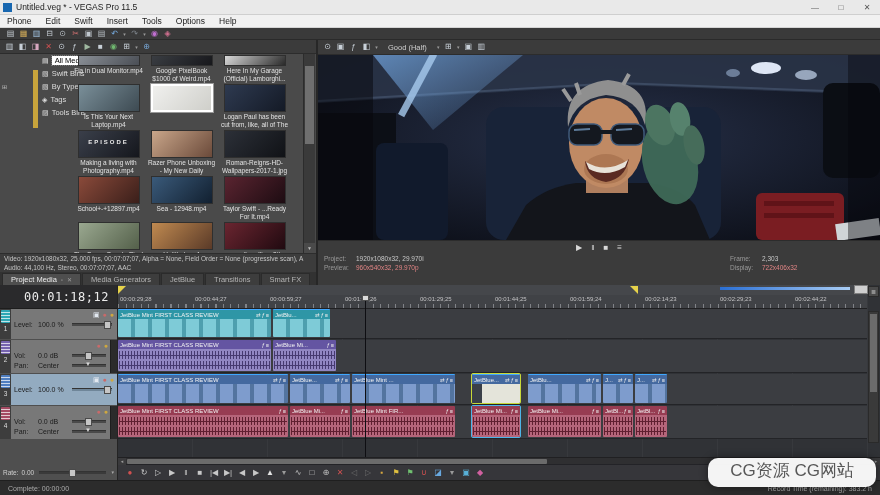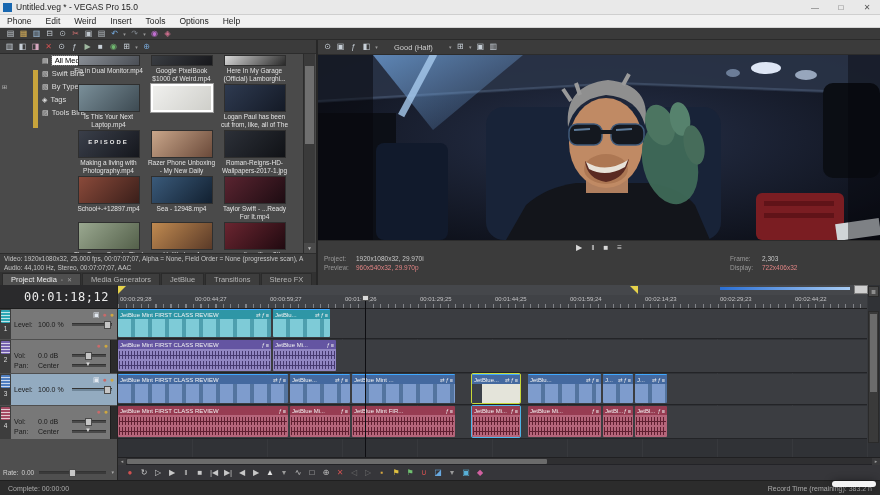--- a/index.html
+++ b/index.html
@@ -15,21 +15,21 @@
 .toolbar-main{position:absolute;top:28px;left:0;right:0;height:12px;background:#3a3a3a;border-bottom:1px solid #2a2a2a;display:flex;align-items:center;padding-left:4px}
 .tbi{font-size:8px;width:13px;text-align:center;line-height:12px;flex:none}
 .tbi.caret{width:7px;font-size:5px;color:#9a9a9a}
 
 .workspace{position:absolute;top:40px;left:0;width:880px;height:245px;display:flex;background:#3f3f3f}
 .media-panel{width:316px;flex:none;display:flex;flex-direction:column;background:#424242}
 .splitter{width:2px;flex:none;background:#272727}
 .preview-panel{width:562px;flex:none;display:flex;flex-direction:column;background:#3b3b3b}
 .panel-toolbar{height:14px;flex:none;background:#3b3b3b;border-bottom:1px solid #2c2c2c;display:flex;align-items:center;padding-left:3px}
 .preview-panel .panel-toolbar{height:15px}
-.quality-dd{font-size:7.5px;color:#cfcfcf;margin:0 14px;white-space:nowrap}
+.quality-dd{font-size:7.5px;color:#cfcfcf;margin:0 8px;white-space:nowrap}
 
 .media-body{position:relative;height:199px;flex:none;background:#4a4a4a;overflow:hidden}
 .media-tree{position:absolute;left:0;top:0;bottom:0;width:72px;font-size:7.5px;color:#ddd}
 .tree-rail{position:absolute;left:33px;top:16px;width:5px;height:58px;background:#c8a43c}
 .tree-row{position:relative;display:flex;align-items:center;height:13px;padding-left:42px;white-space:nowrap}
 .tree-row .expander{position:absolute;left:2px;font-size:6px;color:#bbb}
 .tree-ico{font-size:7px;margin-right:3px;flex:none}
 .tree-row.sel .tree-label{background:#fff;color:#000;padding:0 3px;outline:1px dotted #777}
 .media-grid{position:absolute;left:72px;right:14px;top:0;bottom:0;overflow:hidden}
 .mg-row{display:flex}
@@ -118,32 +118,32 @@
 .wm-title{font-size:37px;line-height:40px;color:#3c3c3c;letter-spacing:1px}
 .wm-sub{font-size:17px;color:#575757}
 </style>
 </head>
 <body>
 
 <div class="app">
 
   <div class="titlebar">
     <span class="appicon"></span>
-    <span>Untitled.veg * - VEGAS Pro 15.0</span>
+    <span>Untitled.veg * - VEGAS Pro 11.5</span>
     <span class="winbtns" id="winbtns">
         <span class="winbtn">—</span>
         <span class="winbtn">□</span>
         <span class="winbtn">✕</span>
       </span>
   </div>
 
   <div class="menubar" id="menubar">
       <span class="menu-item">Phone</span>
       <span class="menu-item">Edit</span>
-      <span class="menu-item">Weird</span>
+      <span class="menu-item">Swift</span>
       <span class="menu-item">Insert</span>
       <span class="menu-item">Tools</span>
       <span class="menu-item">Options</span>
       <span class="menu-item">Help</span>
     </div>
   <div class="toolbar-main" id="toolbarMain">
       <span class="tbi" style="color: rgb(207, 214, 221);">▤</span>
       <span class="tbi" style="color: rgb(216, 176, 90);">▦</span>
       <span class="tbi" style="color: rgb(159, 192, 223);">▥</span>
       <span class="tbi" style="color: rgb(200, 207, 214);">⊟</span>
@@ -292,21 +292,21 @@
           <div class="ptab">
             <span>Media Generators</span>
           </div>
           <div class="ptab">
             <span>JetBlue</span>
           </div>
           <div class="ptab">
             <span>Transitions</span>
           </div>
           <div class="ptab">
-            <span>Stereo FX</span>
+            <span>Smart FX</span>
           </div>
         </div>
     </div>
 
     <div class="splitter"></div>
 
     <div class="preview-panel">
       <div class="panel-toolbar" id="previewToolbar">
           <span class="tbi" style="color: rgb(200, 208, 216);">⊙</span>
           <span class="tbi" style="color: rgb(200, 208, 216);">▣</span>
@@ -769,15 +769,16 @@
         </div>
     </div>
   </div>
 
   <div class="statusbar">
     <span>Complete: 00:00:00</span>
     <span>Record Time (remaining): 383.2 h</span>
   </div>
 
   <div class="watermark">
+    <div class="wm-sub">CG资源 CG网站</div>
   </div>
 
 </div>
 
 </body></html>

